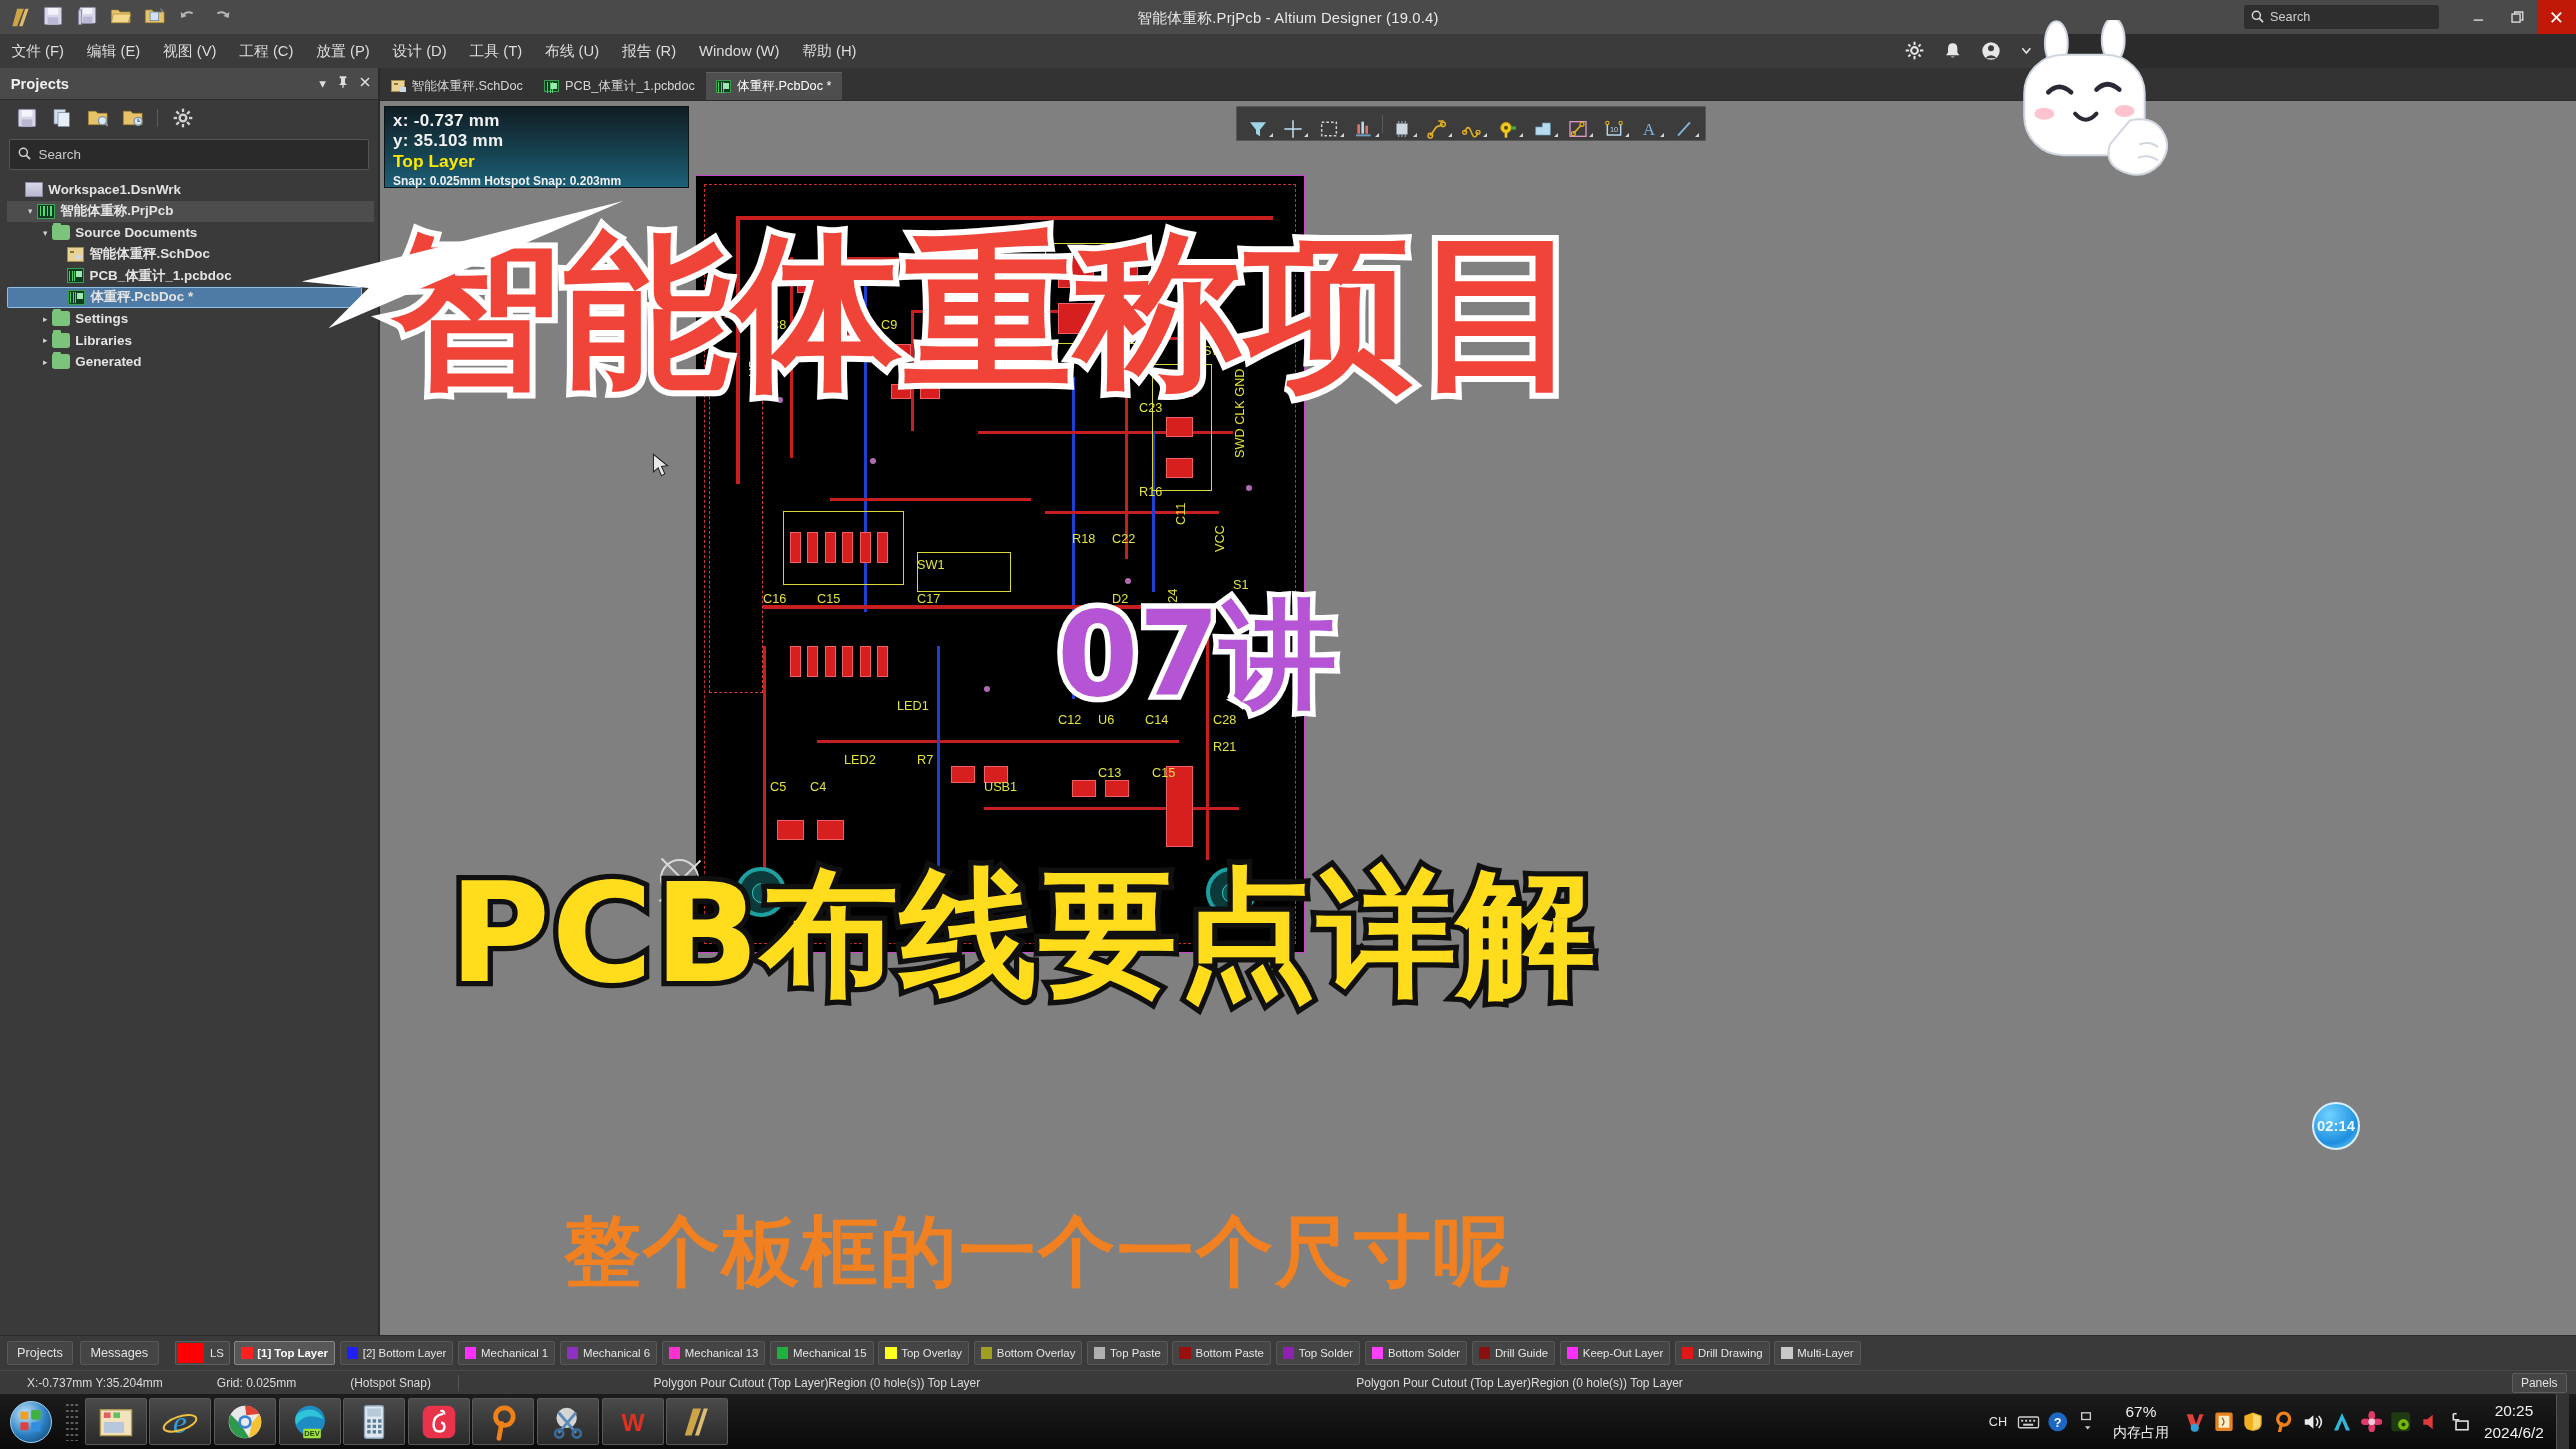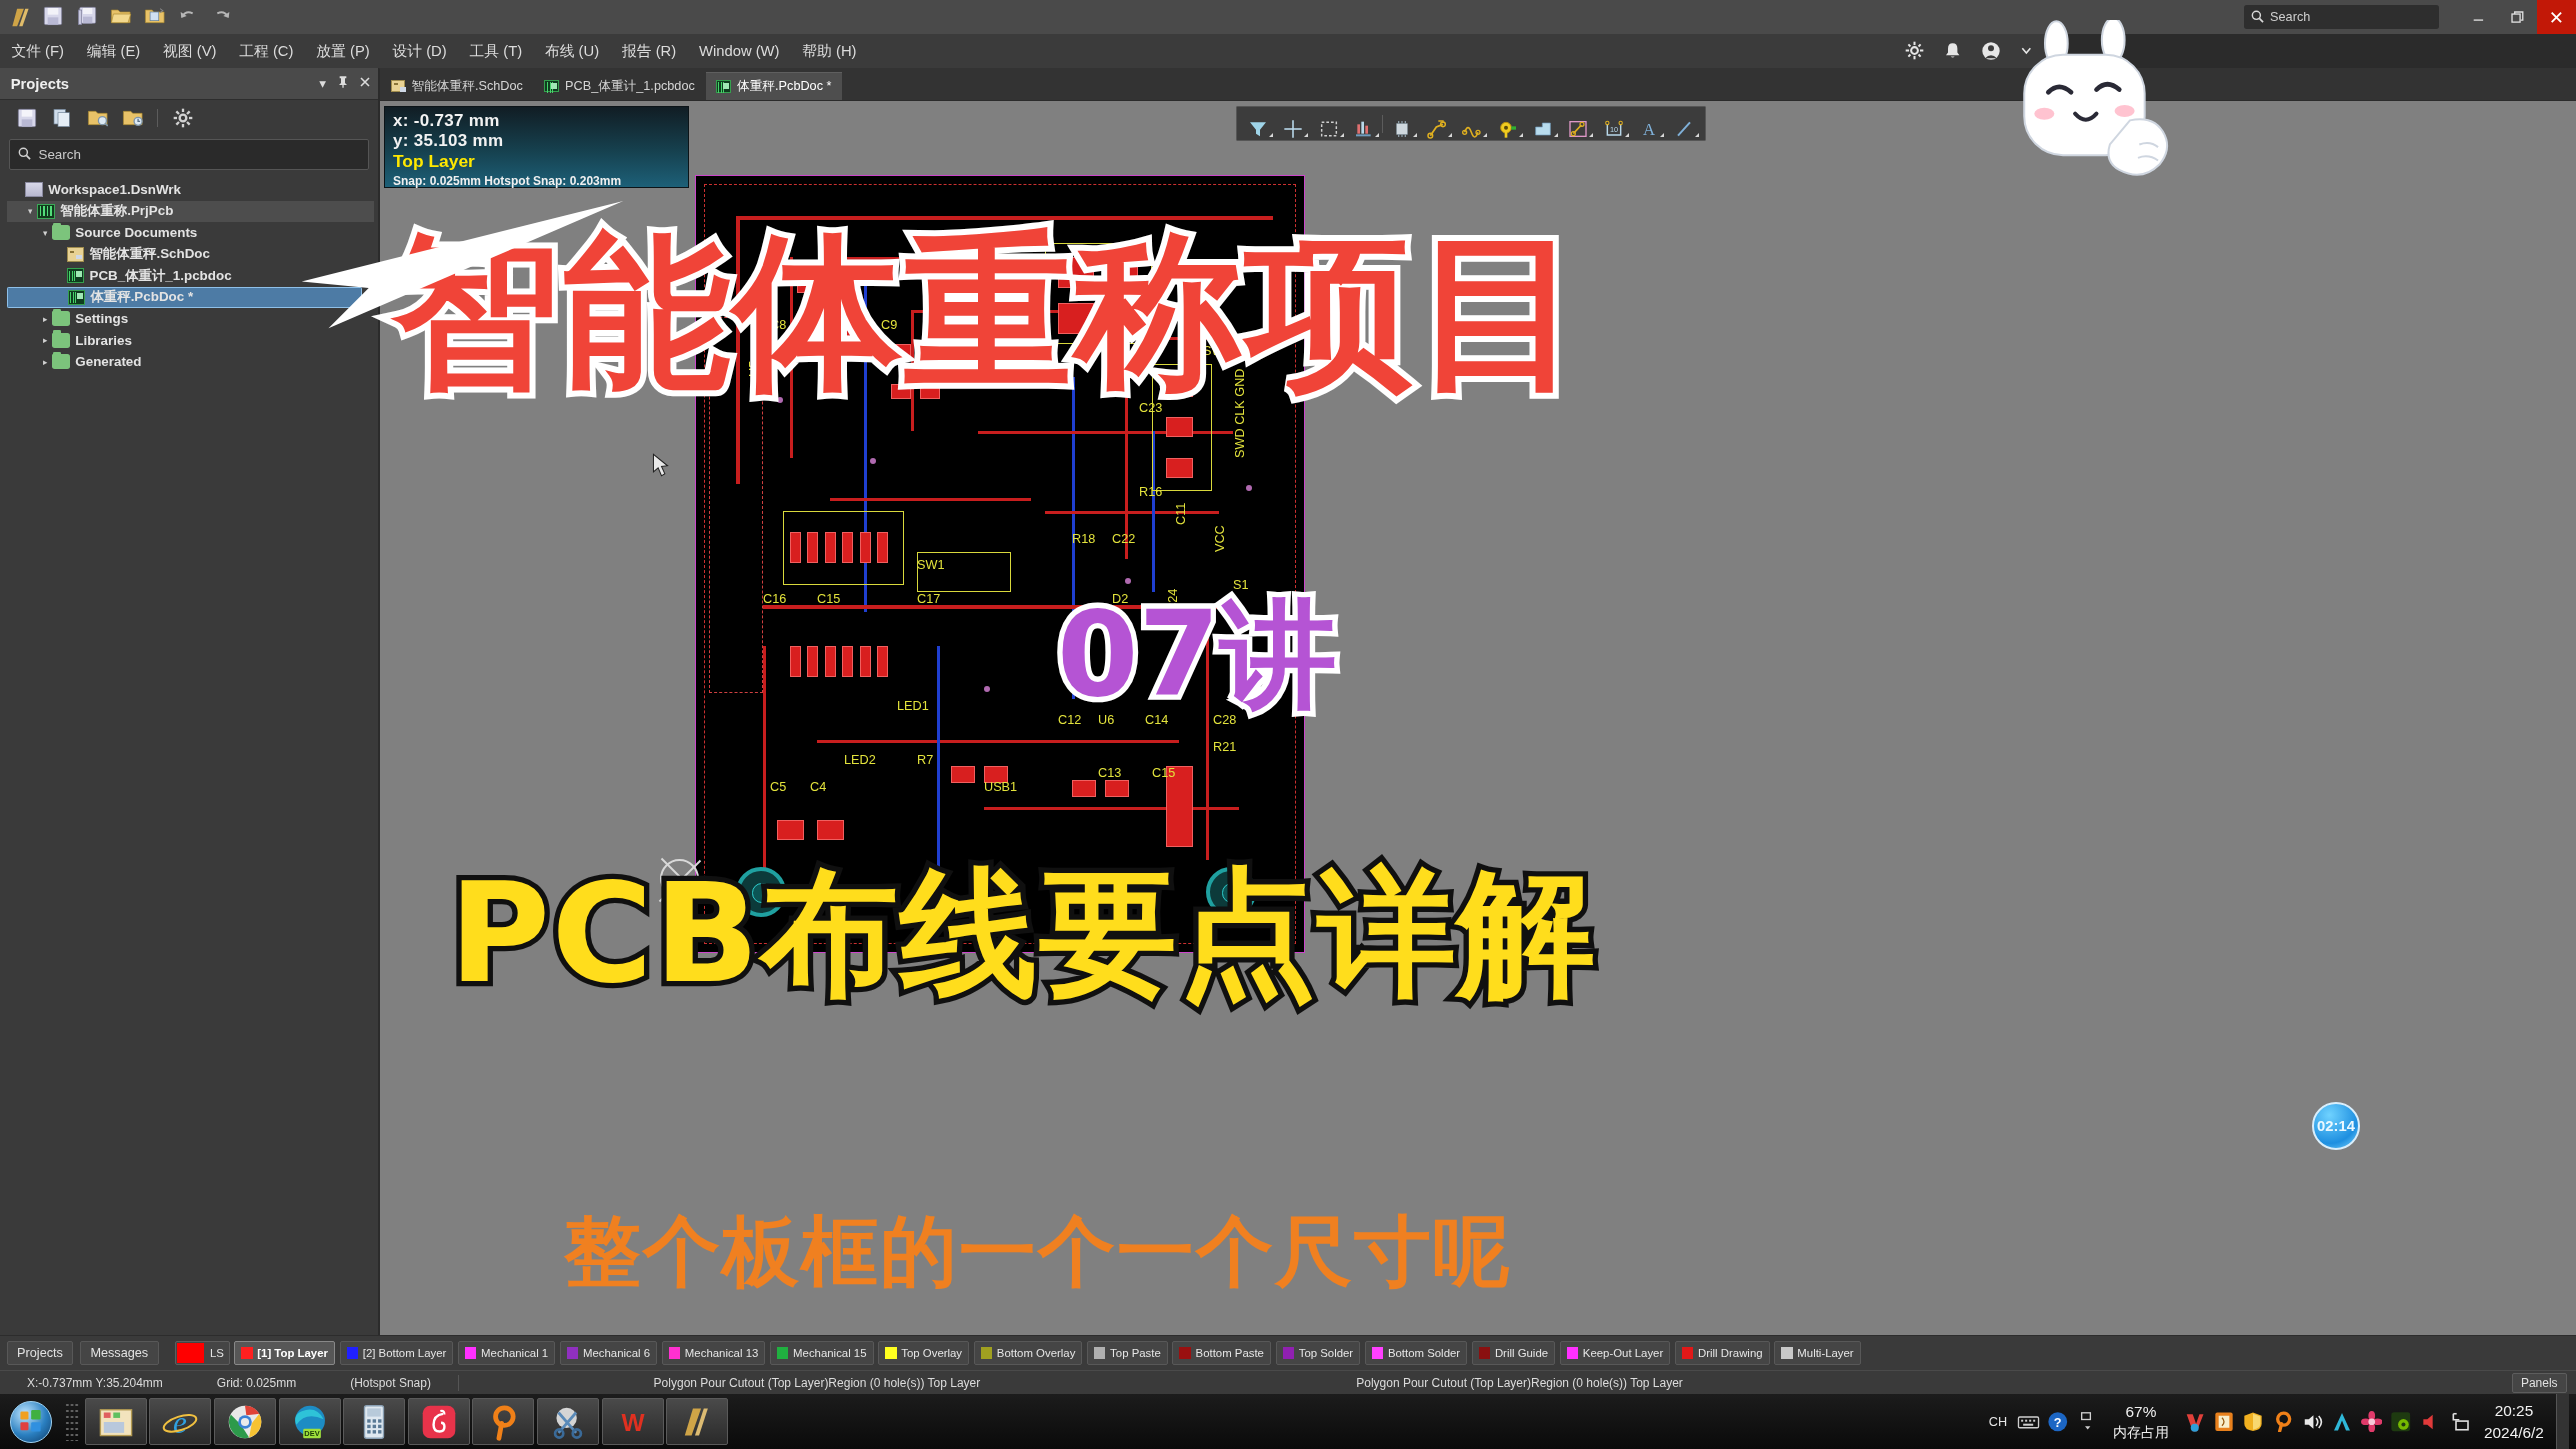--- a/index.html
+++ b/index.html
@@ -335,20 +335,21 @@
             <path d="M4 9 L5 18 L13 15 Z" fill="#b6b6b6"></path>
           </svg>
       </span>
       <span class="tb-ico">
         <svg width="20" height="20" viewBox="0 0 30 30">
             <path d="M24 16 q-6 -10 -16 -5" fill="none" stroke="#b6b6b6" stroke-width="3"></path>
             <path d="M26 9 L25 18 L17 15 Z" fill="#b6b6b6"></path>
           </svg>
       </span>
     </div>
+    <div class="tb-title">智能体重称.PrjPcb - Altium Designer (19.0.4)</div>
     <div class="tb-right">
       <div class="tb-search">
         <svg width="13.4" height="13.4" viewBox="0 0 20 20">
             <circle cx="8" cy="8" r="6" fill="none" stroke="#d8d8d8" stroke-width="2.2"></circle>
             <line x1="12.5" y1="12.5" x2="18" y2="18" stroke="#d8d8d8" stroke-width="2.6"></line>
           </svg>
         <span class="ph">Search</span>
       </div>
       <div class="wbtn">
         <svg width="14.8" height="14.8" viewBox="0 0 22 22">

